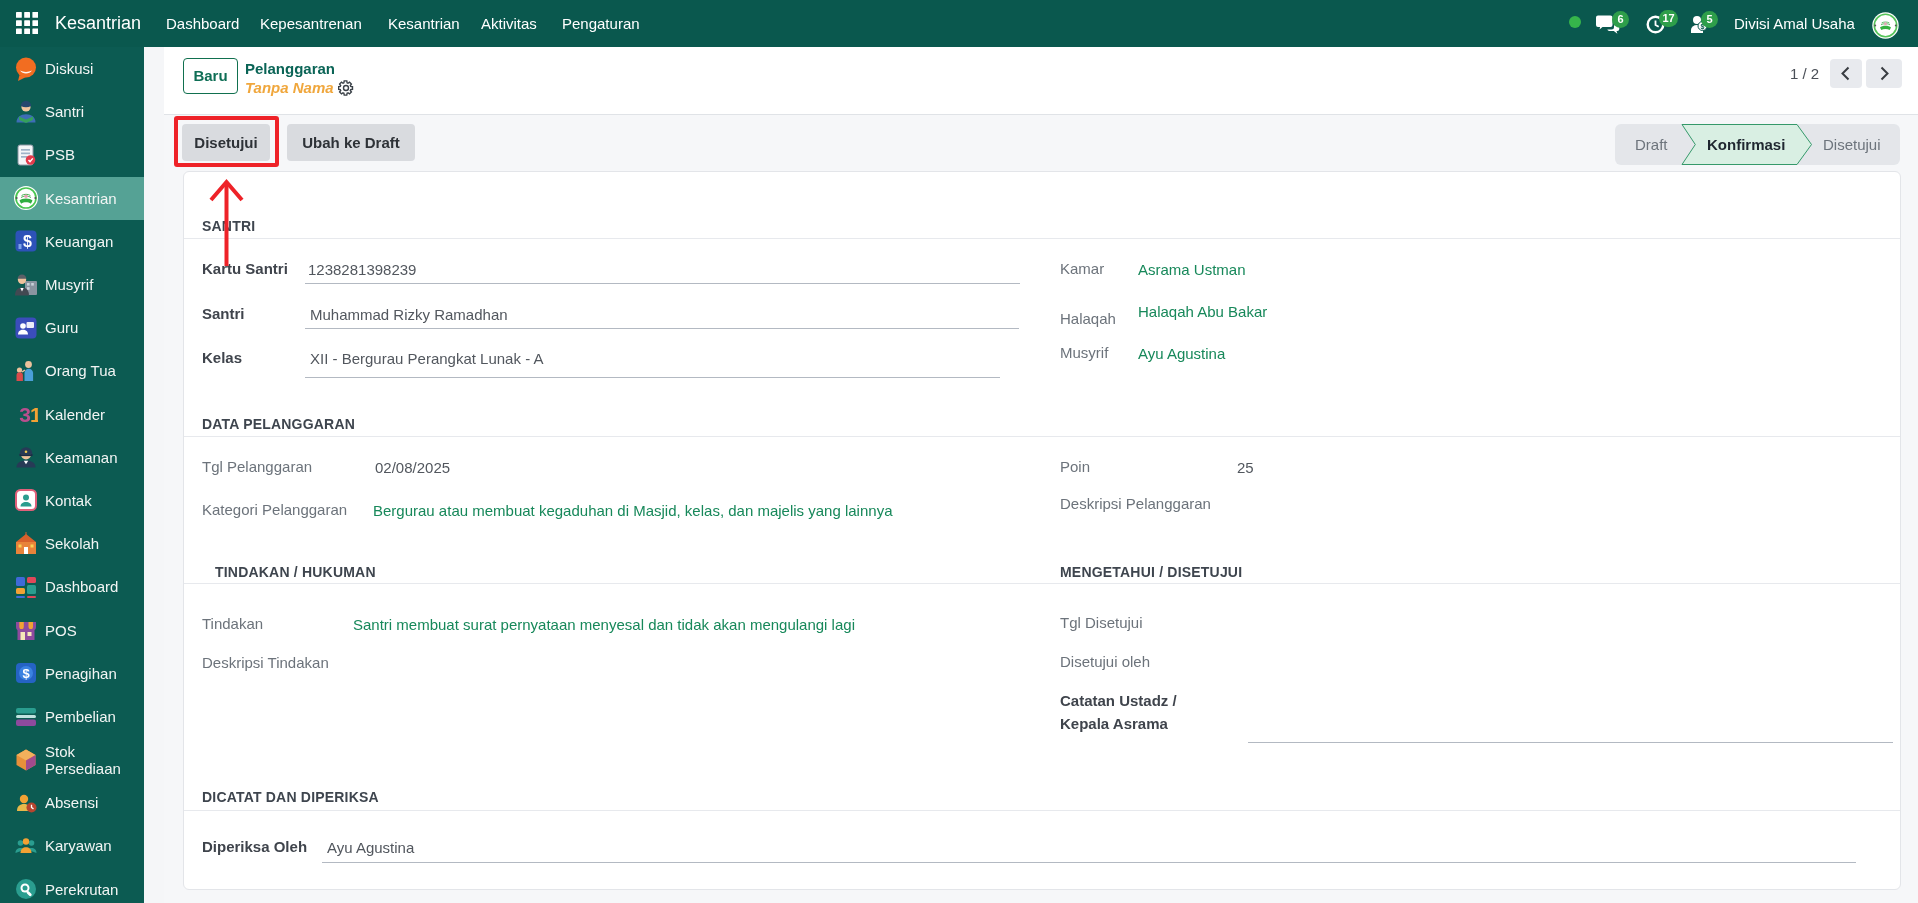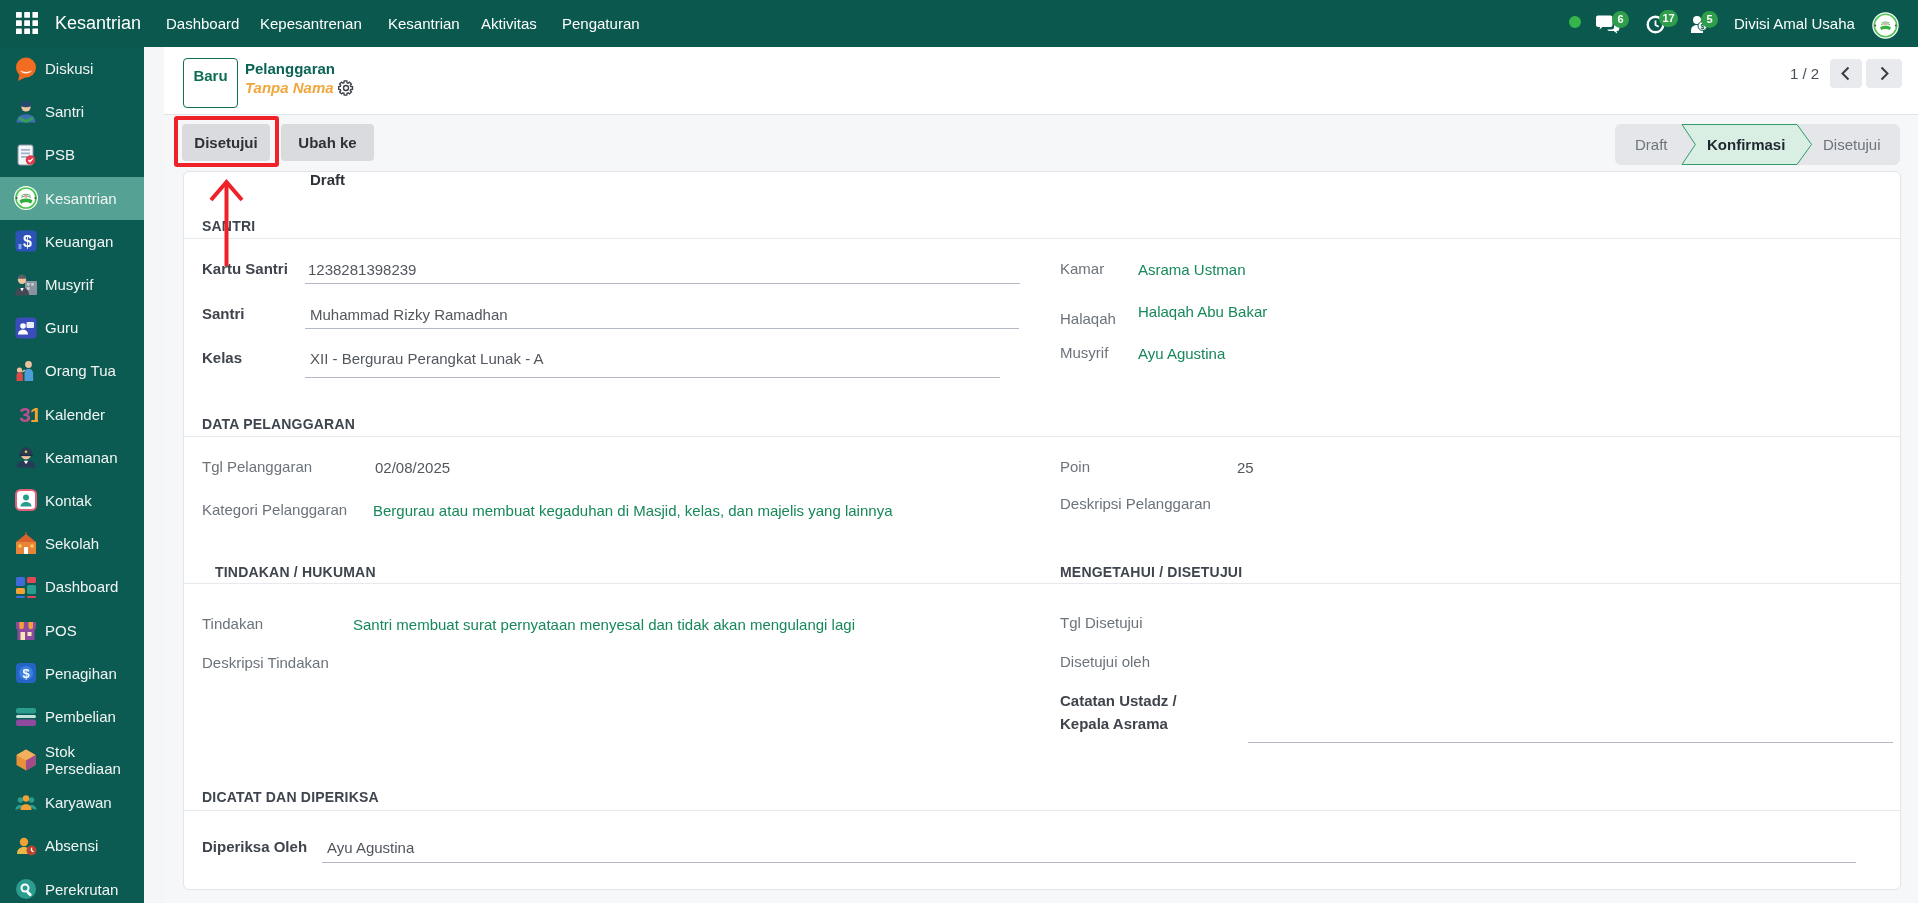--- a/index.html
+++ b/index.html
@@ -231,75 +231,75 @@
 <div class="sbitem">
       <span class="ic"><svg width="24" height="24">
           <path d="M12 1.5 L21.5 7 v10 L12 22.5 L2.5 17 V7z" fill="#e8903a"></path>
           <path d="M12 1.5 L21.5 7 L12 12.5 L2.5 7z" fill="#f2b05c"></path>
           <path d="M12 12.5 L21.5 7 v10 L12 22.5z" fill="#a14a8e"></path>
         </svg></span>
       <span class="sbtxt">Stok Persediaan</span>
     </div>
 <div class="sbitem">
       <span class="ic"><svg width="24" height="24">
+          <circle cx="10" cy="8" r="4.2" fill="#f2a234"></circle>
+          <path d="M3 20 c0-5 3-7 7-7 s7 2 7 7z" fill="#e8b84a"></path>
+          <circle cx="17.5" cy="16.5" r="5" fill="#b5452f"></circle>
+          <path d="M17.5 13.8 v2.7 l2 1.4" stroke="#fff" stroke-width="1.3" fill="none"></path>
+        </svg></span>
+      <span class="sbtxt">Absensi</span>
+    </div>
+<div class="sbitem">
+      <span class="ic"><svg width="24" height="24">
           <circle cx="6.5" cy="9" r="2.8" fill="#2a9d8f"></circle>
           <circle cx="17.5" cy="9" r="2.8" fill="#2a9d8f"></circle>
           <circle cx="12" cy="7.5" r="3.2" fill="#f2a234"></circle>
           <path d="M1.5 19 c0-3.5 2.2-5 5-5 2 0 3.2.6 4 1.8 M22.5 19 c0-3.5-2.2-5-5-5-2 0-3.2.6-4 1.8" fill="#2a9d8f"></path>
           <path d="M6.5 19 c0-4 2.5-5.8 5.5-5.8 s5.5 1.8 5.5 5.8z" fill="#f2a234"></path>
         </svg></span>
       <span class="sbtxt">Karyawan</span>
     </div>
 <div class="sbitem">
       <span class="ic"><svg width="24" height="24">
-          <circle cx="10" cy="8" r="4.2" fill="#f2a234"></circle>
-          <path d="M3 20 c0-5 3-7 7-7 s7 2 7 7z" fill="#e8b84a"></path>
-          <circle cx="17.5" cy="16.5" r="5" fill="#b5452f"></circle>
-          <path d="M17.5 13.8 v2.7 l2 1.4" stroke="#fff" stroke-width="1.3" fill="none"></path>
-        </svg></span>
-      <span class="sbtxt">Absensi</span>
-    </div>
-<div class="sbitem">
-      <span class="ic"><svg width="24" height="24">
           <circle cx="12" cy="12" r="10" fill="#2a9d8f"></circle>
           <circle cx="11" cy="11" r="4.5" fill="#fff"></circle>
           <circle cx="11" cy="11" r="2.5" fill="#2a9d8f"></circle>
           <rect x="14" y="13.5" width="6" height="2.8" rx="1.4" transform="rotate(45 14 13.5)" fill="#fff"></rect>
         </svg></span>
       <span class="sbtxt">Perekrutan</span>
     </div>
 </div>
 
 <div class="abs" style="left:164px;top:47px;width:1754px;height:67px;background:#fff"></div>
 
 <div class="abs" style="left:164px;top:114px;width:1754px;height:57px;background:#f6f7f9;border-top:1px solid #e0e3e7"></div>
 
 <div class="abs" style="left:164px;top:171px;width:1754px;height:732px;background:#f6f7f9"></div>
 
 <div class="abs" style="left:183px;top:171px;width:1718px;height:719px;background:#fff;border:1px solid #e3e5e9;border-radius:6px"></div>
 
-<div class="abs" style="left:183px;top:58px;width:55px;height:50px;border:1px solid #11704f;border-radius:4px;background:#fff;color:#0e6e55;font-size:15px;font-weight:700;text-align:center;line-height:34px">Baru</div>
+<div class="abs" style="left:183px;top:58px;width:55px;height:36px;border:1px solid #11704f;border-radius:4px;background:#fff;color:#0e6e55;font-size:15px;font-weight:700;text-align:center;line-height:34px">Baru</div>
 <div class="t" style="left:245px;top:60px;font-size:15px;font-weight:600;color:#0a6456">Pelanggaran</div>
 <div class="t" style="left:245px;top:79px;font-size:15px;font-weight:600;font-style:italic;color:#f0a73d">Tanpa Nama</div>
 <svg class="abs" style="left:338px;top:80px" width="16" height="16" viewBox="0 0 16 16" fill="#3a4047">
     <path d="M8 4.8a3.2 3.2 0 1 0 0 6.4 3.2 3.2 0 0 0 0-6.4zm0 5a1.8 1.8 0 1 1 0-3.6 1.8 1.8 0 0 1 0 3.6z"></path>
     <path d="M14.5 9.3V6.7l-1.8-.3a5 5 0 0 0-.4-.9l1.1-1.5-1.9-1.9-1.5 1.1a5 5 0 0 0-.9-.4L8.8.9H6.2l-.3 1.9a5 5 0 0 0-.9.4L3.5 2.1 1.6 4l1.1 1.5a5 5 0 0 0-.4.9l-1.8.3v2.6l1.8.3c.1.3.2.6.4.9L1.6 12l1.9 1.9 1.5-1.1c.3.2.6.3.9.4l.3 1.9h2.6l.3-1.9c.3-.1.6-.2.9-.4l1.5 1.1 1.9-1.9-1.1-1.5c.2-.3.3-.6.4-.9z" fill="none" stroke="#3a4047" stroke-width="1.4"></path>
   </svg>
 <div class="t" style="left:1790px;top:65px;font-size:15px;color:#4a4f57">1 / 2</div>
 <div class="abs" style="left:1830px;top:59px;width:32px;height:29px;background:#e8eaee;border-radius:4px"></div>
 <div class="abs" style="left:1866px;top:59px;width:36px;height:29px;background:#e8eaee;border-radius:4px"></div>
 <svg class="abs" style="left:1839px;top:66px" width="14" height="15">
     <path d="M9.5 1.5 L3.5 7.5 L9.5 13.5" stroke="#383c41" stroke-width="2" fill="none"></path>
   </svg>
 <svg class="abs" style="left:1877px;top:66px" width="14" height="15">
     <path d="M4.5 1.5 L10.5 7.5 L4.5 13.5" stroke="#383c41" stroke-width="2" fill="none"></path>
   </svg>
 
 <div class="abs" style="left:182px;top:124px;width:88px;height:37px;background:#d9dbdf;border-radius:4px;color:#2e3237;font-size:15px;font-weight:700;text-align:center;line-height:37px">Disetujui</div>
-<div class="abs" style="left:281px;top:124px;width:93px;height:37px;background:#d9dbdf;border-radius:4px;color:#2e3237;font-size:15px;font-weight:700;text-align:center;line-height:37px">Ubah ke Draft</div>
+<div class="abs" style="left:287px;top:124px;width:128px;height:37px;background:#d9dbdf;border-radius:4px;color:#2e3237;font-size:15px;font-weight:700;text-align:center;line-height:37px">Ubah ke Draft</div>
 <div class="abs" style="left:1615px;top:124px;width:285px;height:41px;background:#e4e6ea;border-radius:6px"></div>
 <div class="t" style="left:1635px;top:136px;font-size:15px;color:#6d747c">Draft</div>
 <svg class="abs" style="left:1681px;top:124px" width="132" height="41">
     <polygon points="1,0.5 116,0.5 130.5,20.5 116,40.5 1,40.5 14.3,20.5" fill="#d9efe3" stroke="#35996a" stroke-width="1"></polygon>
   </svg>
 <div class="t" style="left:1707px;top:136px;font-size:15px;font-weight:700;color:#1f2730">Konfirmasi</div>
 <div class="t" style="left:1823px;top:136px;font-size:15px;color:#6d747c">Disetujui</div>
 
 <div class="t sect" style="left:202px;top:218px">SANTRI</div>
 <div class="hr" style="top:238px"></div>

